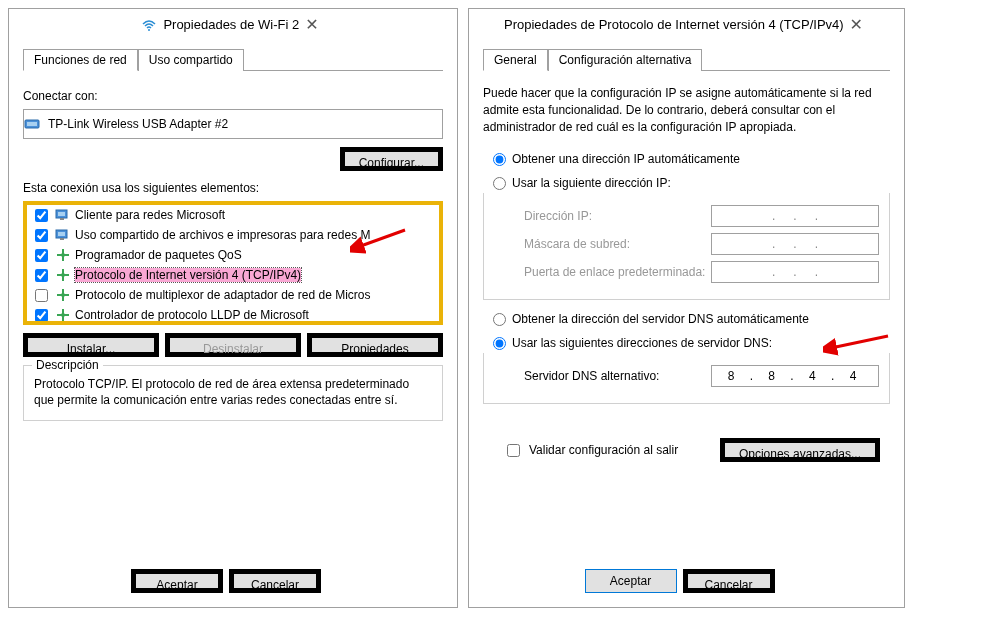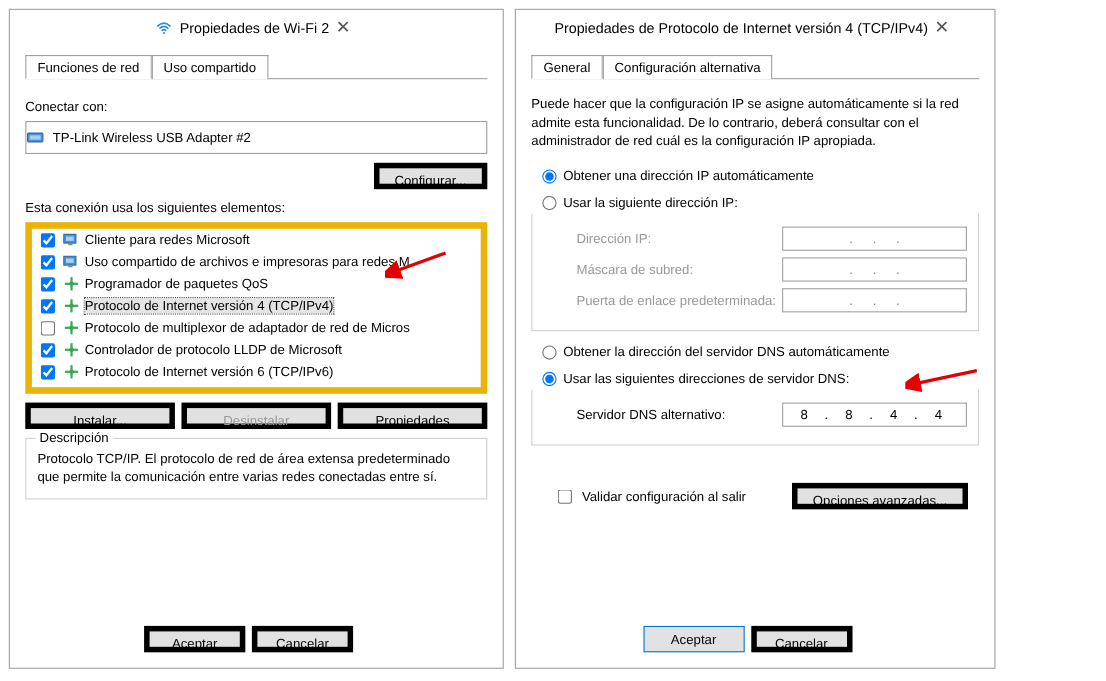--- a/index.html
+++ b/index.html
@@ -74,36 +74,36 @@
     cursor: pointer;
     min-width: 92px;
     height: 24px;
   }
   .btn.primary { border: 1px solid #0078d7; }
   .btn:disabled { color: #989898; }
   .btn-row { display: flex; justify-content: flex-end; gap: 6px; margin-top: 8px; }
   .btn-row-triple { display: flex; justify-content: space-between; gap: 6px; margin-top: 8px; }
   .btn-row-triple .btn { flex:1; }
   .listbox {
-    border: 6px solid #eab308;
-    height: 156px;
+    border: 4px solid #eab308;
+    height: 124px;
     overflow-y: scroll;
     overflow-x: scroll;
     background: #fff;
     position: relative;
   }
   .listbox-inner { min-width: 100%; white-space: nowrap; }
   .list-item {
     display: flex;
     align-items: center;
     gap: 4px;
     padding: 1px 4px;
     height: 20px;
   }
-  .list-item.selected span.lbl { background: #e5e5e5; outline: 1px dotted #555; }
+  .list-item.selected span.lbl { background: #f9a8d4; outline: 1px dotted #555; }
   .fieldset {
     border: 1px solid #d0d0d0;
     padding: 10px 10px 12px 10px;
     margin-top: 8px;
     position: relative;
   }
   .fieldset-label {
     position: absolute;
     top: -8px;
     left: 8px;

